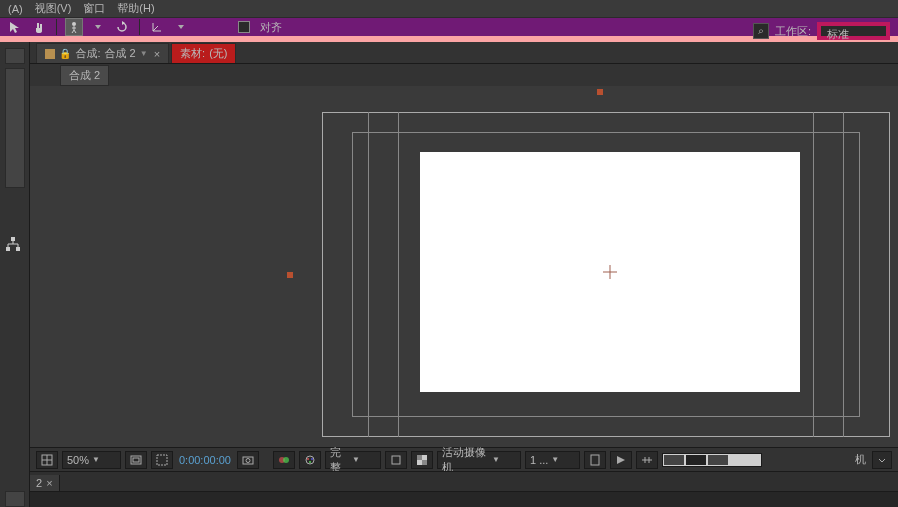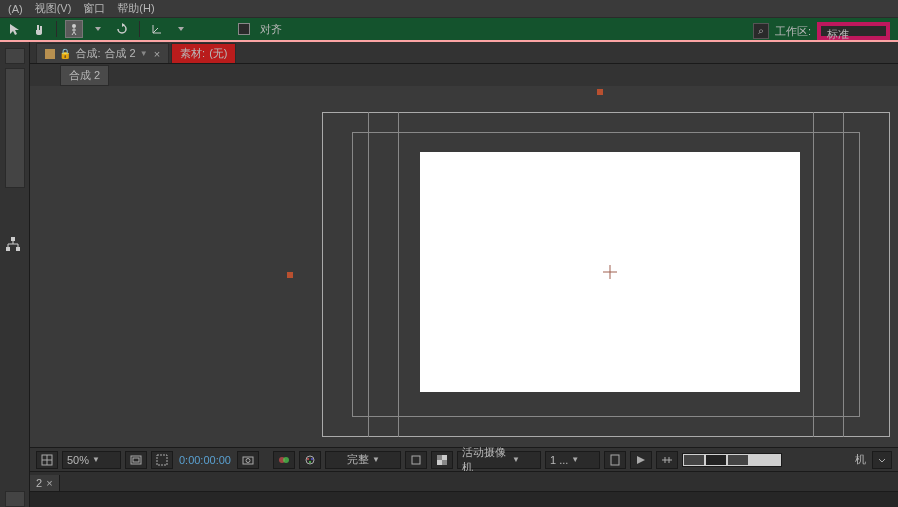--- a/index.html
+++ b/index.html
@@ -1,19 +1,19 @@
 <!DOCTYPE html>
 <html><head>
 <meta charset="utf-8">
 <style>
 *{margin:0;padding:0;box-sizing:border-box;font-family:"Microsoft YaHei",sans-serif;font-size:11px;color:#b8b8b8;user-select:none}
 body{background:#3a3a3a;width:898px;height:507px;overflow:hidden;position:relative}
 .menubar{height:18px;background:#3a3a3a;display:flex;align-items:center;padding-left:2px;border-bottom:1px solid #2a2a2a}
 .menubar span{padding:0 6px;cursor:pointer}
-.toolbar{height:24px;background:#14532d;display:flex;align-items:center;padding:0 6px;border-bottom:2px solid #fca5a5;gap:6px}
+.toolbar{height:24px;background:#701a75;display:flex;align-items:center;padding:0 6px;border-bottom:6px solid #fca5a5;gap:6px}
 .tool-btn{width:18px;height:18px;display:flex;align-items:center;justify-content:center;cursor:pointer}
 .tool-btn.active{background:#5a5a5a;border:1px solid #777}
 .tool-sep{width:1px;height:16px;background:#2a2a2a;margin:0 2px}
 .checkbox{width:12px;height:12px;border:1px solid #888;background:#2a2a2a;display:inline-block;vertical-align:middle;margin-right:4px}
 .workspace{position:absolute;right:8px;top:22px;display:flex;align-items:center;gap:6px}
 .workspace-field{background:#2a2a2a;border:4px solid #be185d;padding:1px 6px;width:73px;height:18px}
 .search-btn{background:#2a2a2a;border:1px solid #555;padding:1px 4px;font-size:10px}
 .panel-row{display:flex;height:calc(100% - 42px)}
 .left-panel{width:30px;background:#333;border-right:1px solid #1a1a1a;display:flex;flex-direction:column;align-items:center;padding-top:6px;gap:4px}
 .left-panel .stub{width:20px;height:16px;background:#444;border:1px solid #2a2a2a}
@@ -206,21 +206,21 @@
           </svg>
         </div>
       <div class="fb-btn">
           <svg width="12" height="12">
             <circle cx="6" cy="6" r="4" fill="none" stroke="#aaa"></circle>
             <circle cx="4" cy="5" r="1" fill="#d05050"></circle>
             <circle cx="8" cy="5" r="1" fill="#5050d0"></circle>
             <circle cx="6" cy="8" r="1" fill="#50d050"></circle>
           </svg>
         </div>
-      <div class="fb-btn dd" style="width:76px;justify-content:flex-end">
+      <div class="fb-btn dd" style="width:56px;justify-content:flex-end">
           <span>完整</span>
           <span class="tri">▼</span>
         </div>
       <div class="fb-btn">
           <svg width="12" height="12">
             <rect x="2" y="2" width="8" height="8" fill="none" stroke="#aaa"></rect>
           </svg>
         </div>
       <div class="fb-btn">
           <svg width="12" height="12">

